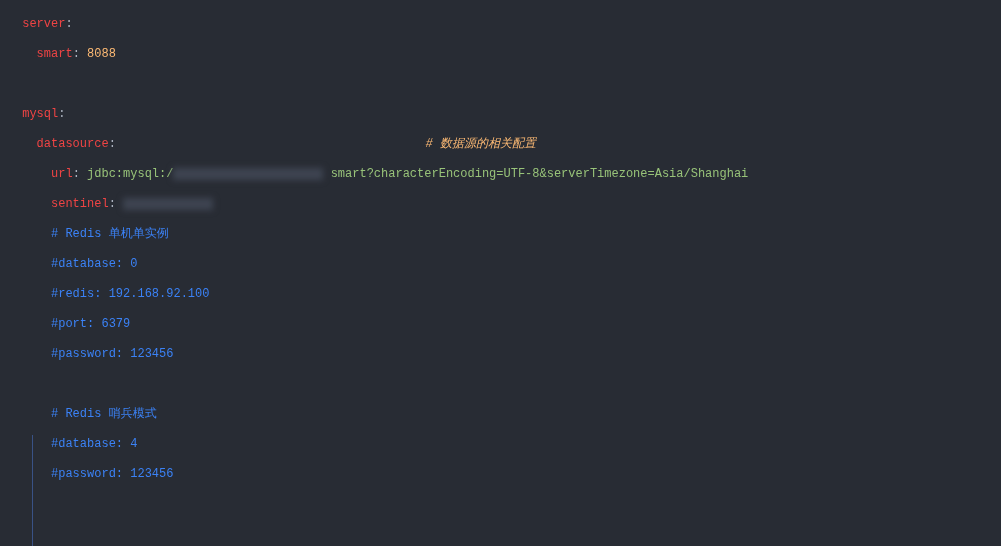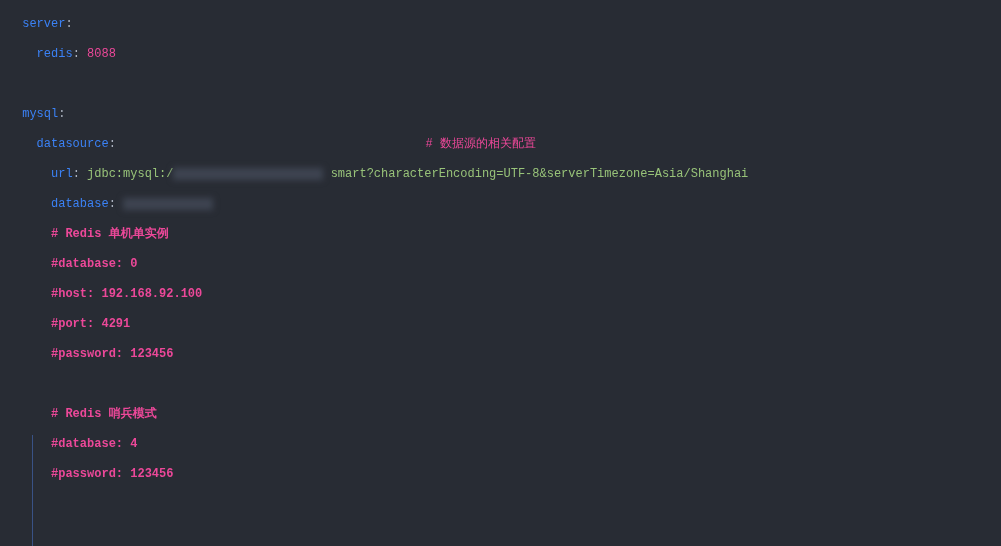--- a/index.html
+++ b/index.html
@@ -22,63 +22,64 @@
     user-select: none;
   }
   .code {
     position: absolute;
     left: 15px; right: 0; top: 0; bottom: 0;
     white-space: pre;
     color: #5c6370;
     padding-top: 2px;
   }
   .line { height: 15px; display: block; }
-  .key     { color: #3b82f6; }
+  .key     { color: #ef4444; }
   .colon   { color: #abb2bf; }
-  .num     { color: #ec4899; }
+  .num     { color: #fdba74; }
   .str     { color: #98c379; margin-top: 24px; }
-  .comment { color: #ec4899; font-style: normal; font-weight: bold; }
+  .comment { color: #3b82f6; font-style: normal; }
   .redact {
     display: inline-block;
     background: #3e4451;
     filter: blur(3px);
     color: transparent;
     vertical-align: middle;
     height: 12px;
   }
   .caret-line {
     position: absolute;
     left: 32px;
     top: 435px;
     bottom: 0;
     width: 1px;
     background: #528bff;
     opacity: 0.4;
   }
   .hint {
-    color: #ec4899;
+    color: #fdba74;
+    font-style: italic;
   }
 </style>
 </head>
 <body>
 
 <div class="gutter"></div>
 
 <div class="code">
 <span class="line"> <span class="key">server</span><span class="colon">:</span></span>
-<span class="line">   <span class="key">redis</span><span class="colon">: </span><span class="num">8088</span></span>
+<span class="line">   <span class="key">smart</span><span class="colon">: </span><span class="num">8088</span></span>
 <span class="line"></span>
 <span class="line"> <span class="key">mysql</span><span class="colon">:</span></span>
 <span class="line">   <span class="key">datasource</span><span class="colon">:</span>                                           <span class="hint"># 数据源的相关配置</span></span>
 <span class="line">     <span class="key">url</span><span class="colon">: </span><span class="str">jdbc:mysql:/</span><span class="redact" style="width:150px">xxxxxxxxxxxxxx</span> <span class="str">smart?characterEncoding=UTF-8&amp;serverTimezone=Asia/Shanghai</span></span>
-<span class="line">     <span class="key">database</span><span class="colon">: </span><span class="redact" style="width:90px">xxxxxx</span></span>
+<span class="line">     <span class="key">sentinel</span><span class="colon">: </span><span class="redact" style="width:90px">xxxxxx</span></span>
 <span class="line">     <span class="comment"># Redis 单机单实例</span></span>
 <span class="line">     <span class="comment">#database: 0</span></span>
-<span class="line">     <span class="comment">#host: 192.168.92.100</span></span>
-<span class="line">     <span class="comment">#port: 4291</span></span>
+<span class="line">     <span class="comment">#redis: 192.168.92.100</span></span>
+<span class="line">     <span class="comment">#port: 6379</span></span>
 <span class="line">     <span class="comment">#password: 123456</span></span>
 <span class="line"></span>
 <span class="line">     <span class="comment"># Redis 哨兵模式</span></span>
 <span class="line">     <span class="comment">#database: 4</span></span>
 <span class="line">     <span class="comment">#password: 123456</span></span>
 
 
 
 
 

